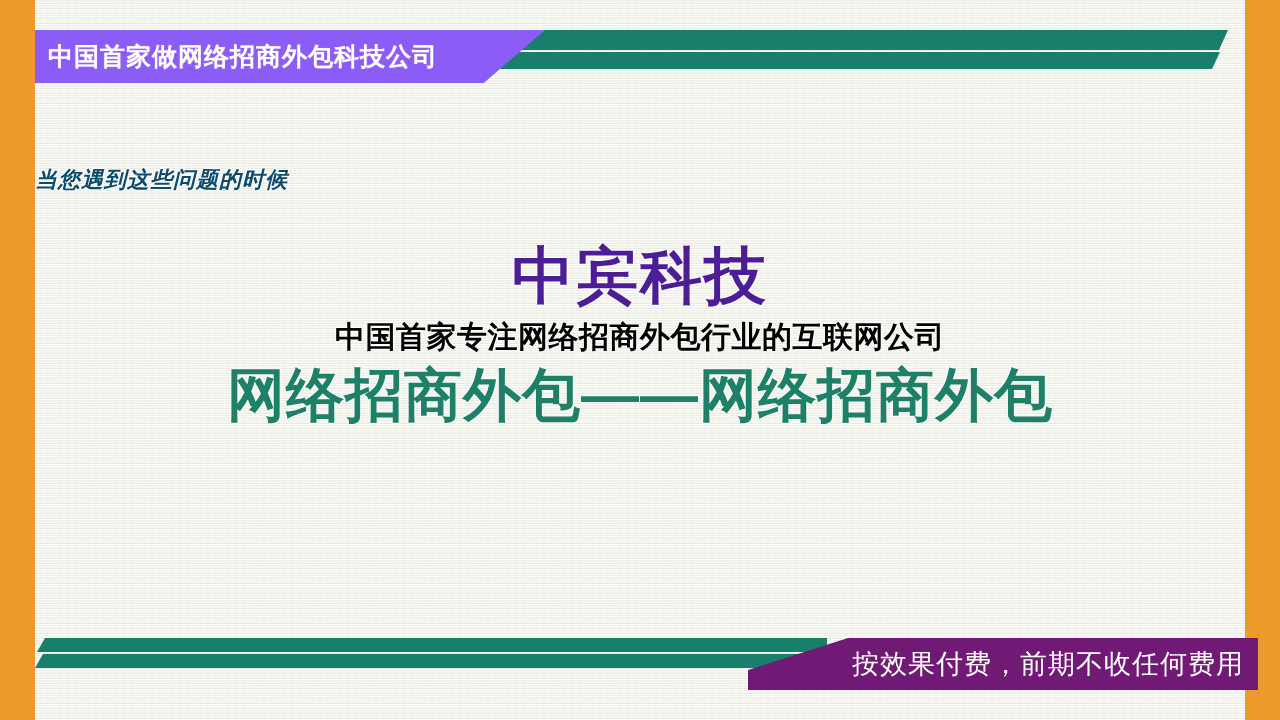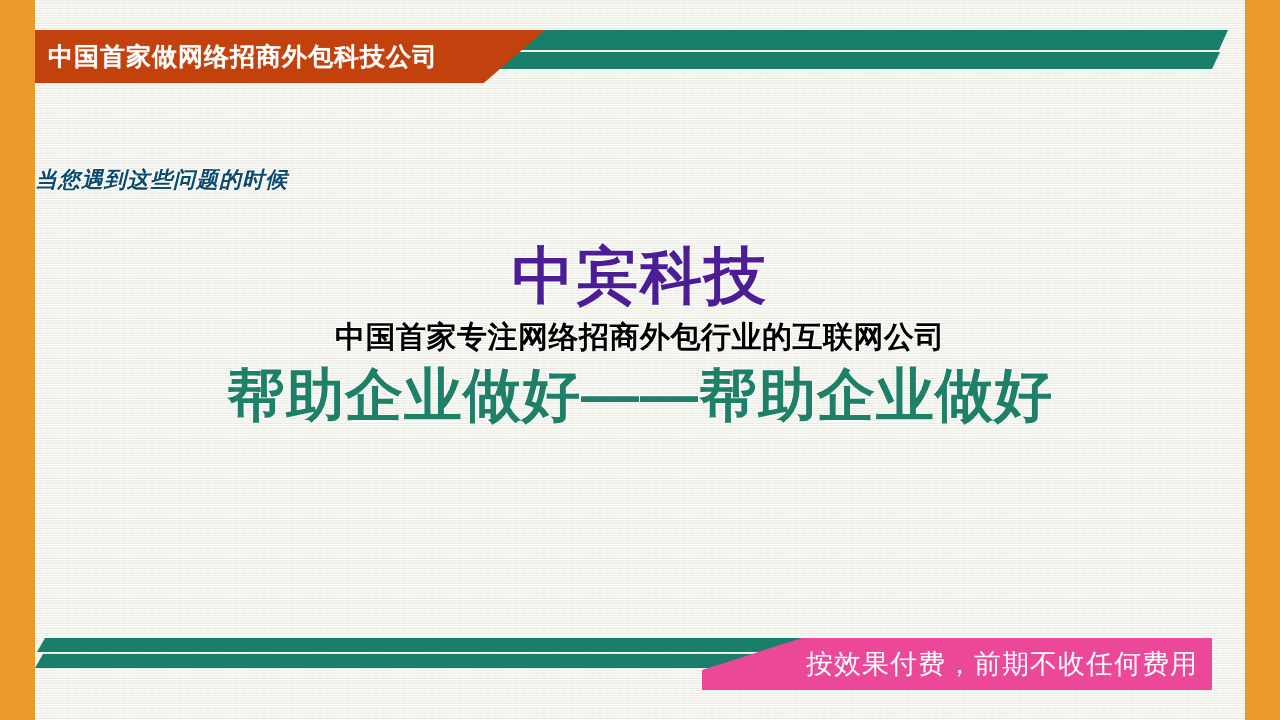--- a/index.html
+++ b/index.html
@@ -73,21 +73,21 @@
     height: 17px;
     background: #18806a;
     clip-path: polygon(0 0, 100% 0, calc(100% - 8px) 100%, 0 100%);
   }
   .header-block {
     position: absolute;
     left: 0;
     top: 2px;
     width: 510px;
     height: 53px;
-    background: #c2410c;
+    background: #8b5cf6;
     clip-path: polygon(0 0, 100% 0, 88% 100%, 0 100%);
     display: flex;
     align-items: center;
   }
   .header-title {
     color: #ffffff;
     font-size: 25px;
     font-weight: bold;
     letter-spacing: 1px;
     padding-left: 13px;
@@ -196,25 +196,25 @@
     position: absolute;
     left: 0px;
     top: 20px;
     width: 792px;
     height: 14px;
     background: #18806a;
     clip-path: polygon(8px 0, 100% 0, 100% 100%, 0 100%);
   }
   .footer-rise {
     position: absolute;
-    left: 667px;
+    left: 713px;
     top: 4px;
     width: 510px;
     height: 52px;
-    background: #ec4899;
+    background: #701a75;
     clip-path: polygon(100px 0, 100% 0, 100% 100%, 0 100%, 0 32px);
     display: flex;
     align-items: center;
     justify-content: flex-end;
     text-align: center;
   }
   .footer-text {
     color: #ffffff;
     font-size: 27px;
     font-weight: normal;
@@ -235,21 +235,21 @@
     <div class="header-thin-bottom"></div>
     <div class="header-block">
       <span class="header-title">中国首家做网络招商外包科技公司</span>
     </div>
   </div>
 
   <div class="center-stack">
     <div class="eyebrow">当您遇到这些问题的时候</div>
     <div class="brand">中宾科技</div>
     <div class="tagline">中国首家专注网络招商外包行业的互联网公司</div>
-    <div class="headline">帮助企业做好——帮助企业做好</div>
+    <div class="headline">网络招商外包——网络招商外包</div>
   </div>
 
   <div class="footer-band">
     <div class="footer-left-upper"></div>
     <div class="footer-left-lower"></div>
     <div class="footer-rise">
       <span class="footer-text">按效果付费，前期不收任何费用</span>
     </div>
   </div>
 

